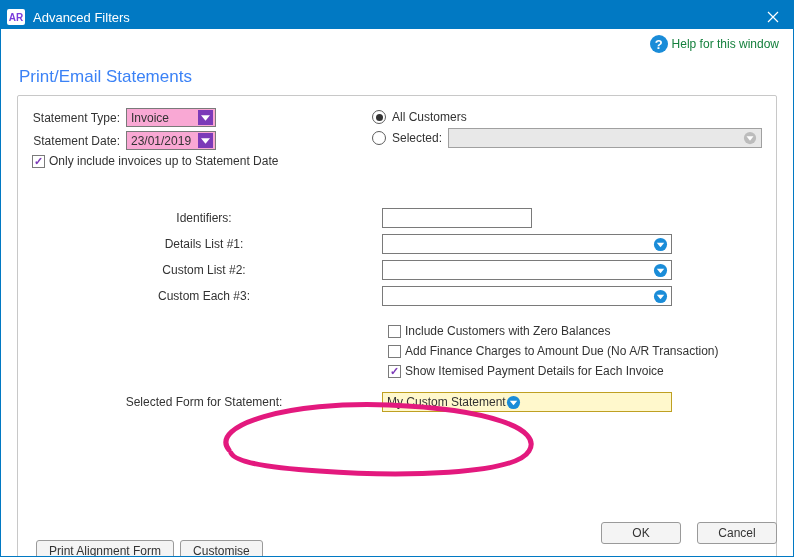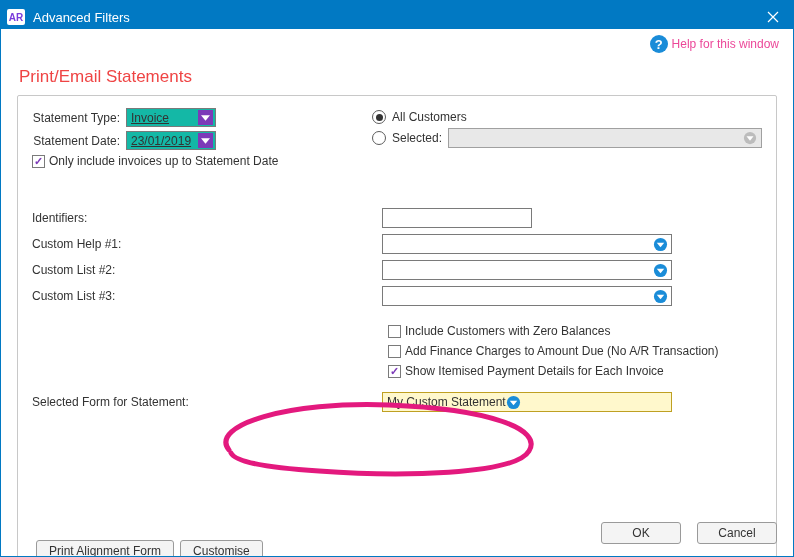--- a/index.html
+++ b/index.html
@@ -46,24 +46,24 @@
     display: flex; justify-content: flex-end; align-items: center;
     padding: 6px 14px 0 14px;
   }
   .help-icon {
     width: 18px; height: 18px; border-radius: 50%;
     background: #1a8cd8; color: #fff;
     font-weight: 700; font-size: 13px;
     display: flex; align-items: center; justify-content: center;
     margin-right: 4px;
   }
-  .help-text { color: #ec4899; }
+  .help-text { color: #15803d; }
   
   .section-heading {
-    color: #ef4444;
+    color: #3b82f6;
     font-size: 17px;
     font-weight: 400;
     padding: 14px 18px 8px 18px;
   }
   
   .panel {
     border: 1px solid #c8c8c8;
     border-radius: 2px;
     margin: 0 16px;
     padding: 12px 14px 14px 14px;
@@ -73,25 +73,24 @@
   .row { display: flex; align-items: center; margin-bottom: 4px; }
   
   .top-grid { display: flex; }
   .top-left { width: 340px; }
   .top-right { flex: 1; padding-top: 2px; }
   .fld-lbl { width: 94px; text-align: right; padding-right: 6px; }
   .combo {
     border: 1px solid #7a7a7a;
     height: 19px;
     display: flex; align-items: center;
-    background: #14b8a6;
+    background: #f9a8d4;
     padding: 0 2px 0 4px;
     width: 90px;
     position: relative;
-    text-decoration: underline;
   }
   .combo .txt { flex: 1; font-size: 12px; }
   .combo .arrow {
     width: 15px; height: 15px;
     background: #7c3ab8;
     display: flex; align-items: center; justify-content: center;
   }
   .combo .arrow svg { fill: #fff; }
   .chk {
     width: 13px; height: 13px;
@@ -132,21 +131,21 @@
     padding: 0 3px;
   }
   .dd-btn {
     width: 16px; height: 16px;
     display: flex; align-items: center; justify-content: center;
   }
   .dd-btn svg { fill: #8a8a8a; }
   
   .mid { margin-top: 36px; }
   .mid .row { margin-bottom: 6px; }
-  .mid-lbl { width: 350px; text-align: left; padding-right: 6px; }
+  .mid-lbl { width: 350px; text-align: center; padding-right: 6px; }
   .mid-input {
     width: 150px; height: 20px;
     border: 1px solid #7a7a7a; background: #fff;
   }
   .mid-combo {
     width: 290px; height: 20px;
     border: 1px solid #7a7a7a; background: #fff;
     display: flex; align-items: center; padding: 0 3px 0 4px;
   }
   .mid-combo .txt { flex: 1; }
@@ -267,21 +266,21 @@
       </div>
     </div>
   </div>
 
   <div class="mid">
     <div class="row">
       <div class="mid-lbl">Identifiers:</div>
       <div class="mid-input"></div>
     </div>
     <div class="row">
-      <div class="mid-lbl">Custom Help #1:</div>
+      <div class="mid-lbl">Details List #1:</div>
       <div class="mid-combo">
         <div class="txt"></div>
         <div class="blue-dd">
             <svg width="15" height="15" viewBox="0 0 16 16">
               <circle cx="8" cy="8" r="7"></circle>
               <path d="M4 6 L12 6 L8 11 Z"></path>
             </svg>
           </div>
       </div>
     </div>
@@ -291,21 +290,21 @@
         <div class="txt"></div>
         <div class="blue-dd">
             <svg width="15" height="15" viewBox="0 0 16 16">
               <circle cx="8" cy="8" r="7"></circle>
               <path d="M4 6 L12 6 L8 11 Z"></path>
             </svg>
           </div>
       </div>
     </div>
     <div class="row">
-      <div class="mid-lbl">Custom List #3:</div>
+      <div class="mid-lbl">Custom Each #3:</div>
       <div class="mid-combo">
         <div class="txt"></div>
         <div class="blue-dd">
             <svg width="15" height="15" viewBox="0 0 16 16">
               <circle cx="8" cy="8" r="7"></circle>
               <path d="M4 6 L12 6 L8 11 Z"></path>
             </svg>
           </div>
       </div>
     </div>

